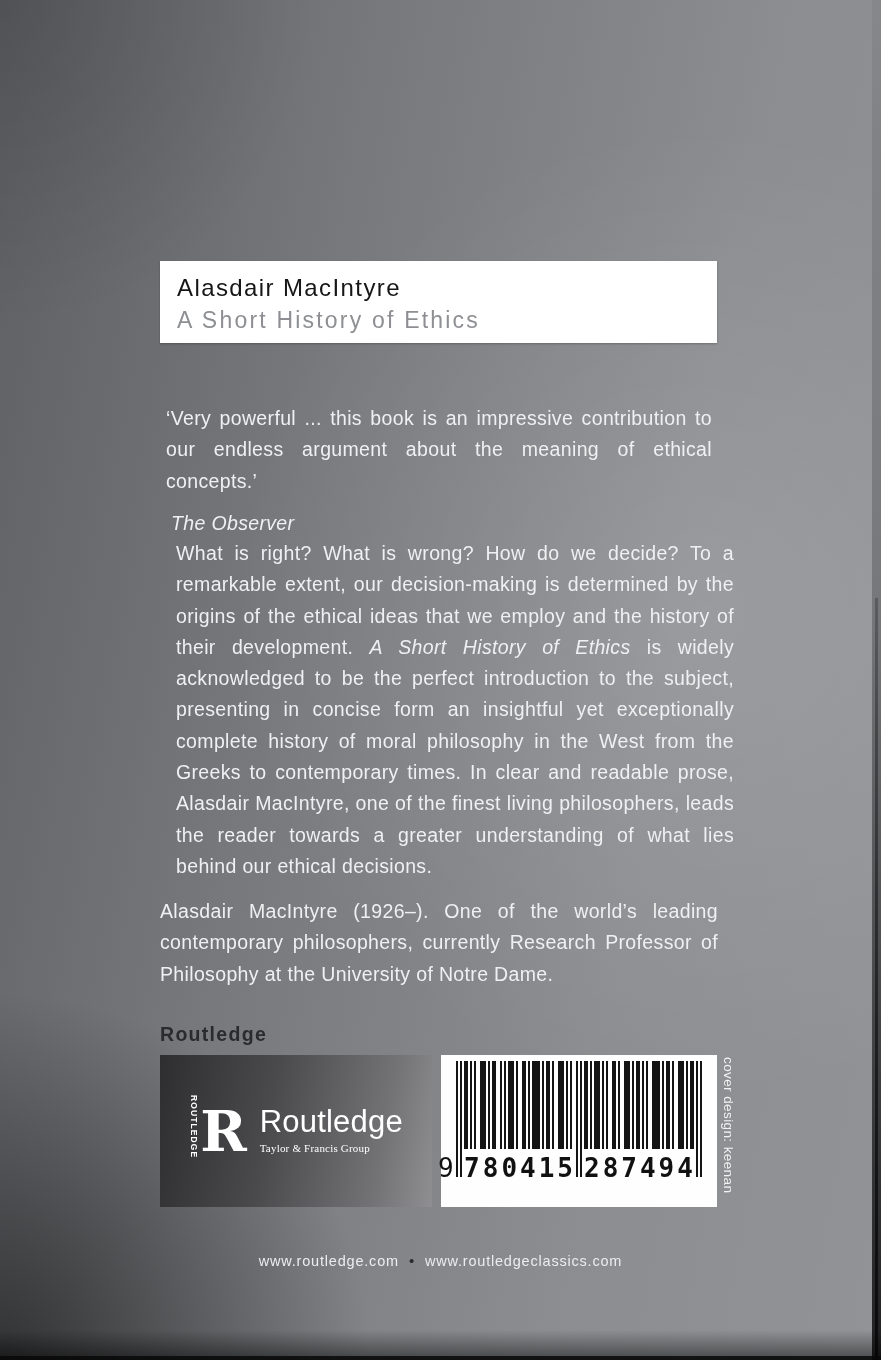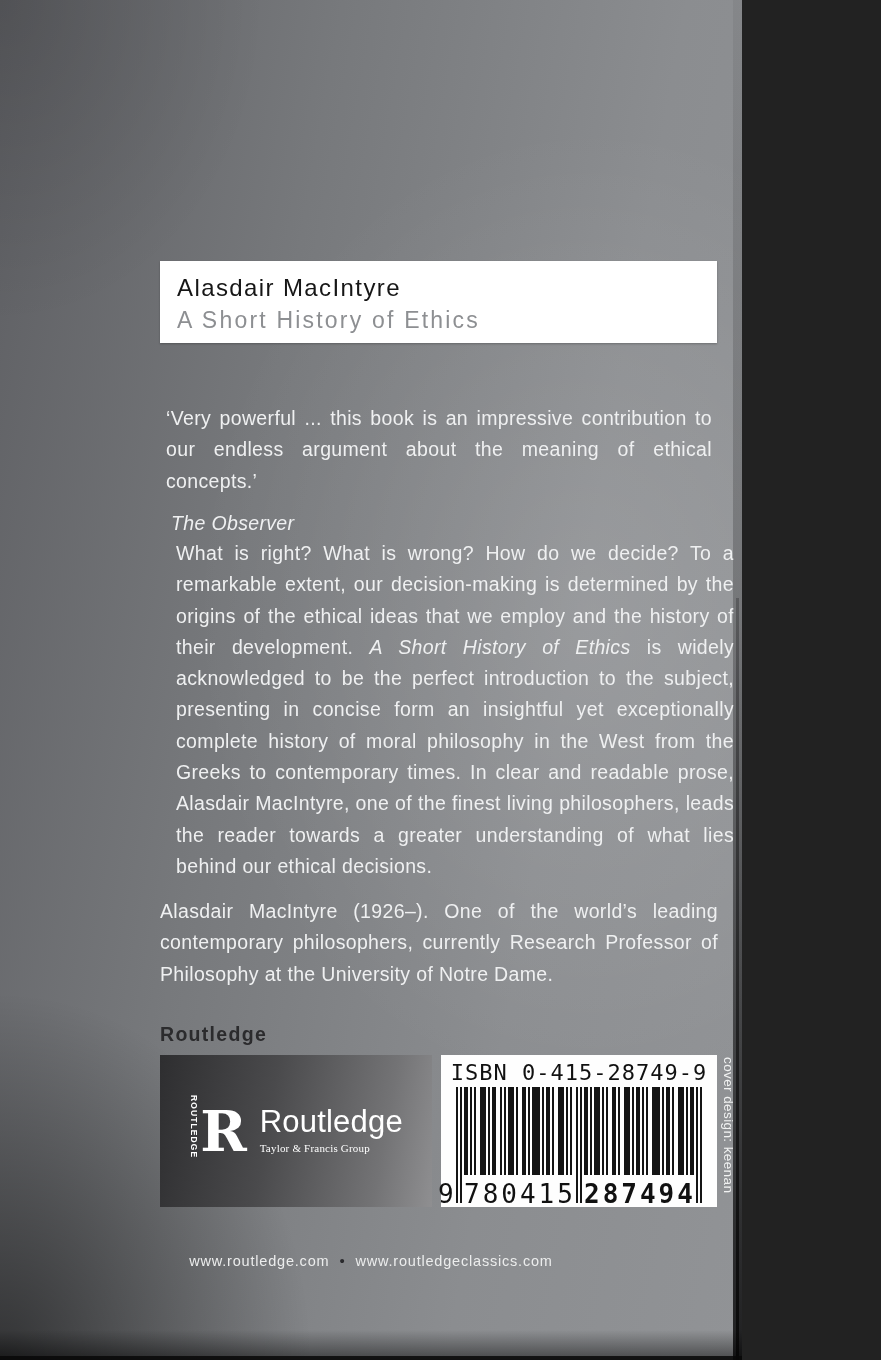--- a/index.html
+++ b/index.html
@@ -1,18 +1,18 @@
 <!DOCTYPE html>
 <html><head>
 <meta charset="utf-8">
 <style>
   html,body{margin:0;padding:0;background:#222;}
   .cover{
     position:relative;
-    width:742px;height:1360px;
+    width:881px;height:1360px;
     overflow:hidden;
     font-family:"Liberation Sans", sans-serif;
     background:
       radial-gradient(90% 60% at 80% 45%, rgba(255,255,255,0.12) 0%, rgba(255,255,255,0) 60%),
       radial-gradient(70% 45% at 0% 100%, rgba(0,0,0,0.55) 0%, rgba(0,0,0,0) 60%),
       radial-gradient(60% 40% at 0% 0%, rgba(0,0,0,0.14) 0%, rgba(0,0,0,0) 60%),
       linear-gradient(100deg, #5e5f63 0%, #77797c 35%, #8b8d90 70%, #919396 100%);
   }
   
   .bottom-shade{position:absolute;left:0;right:0;bottom:0;height:30px;
@@ -56,21 +56,21 @@
   
   .barcode-box{position:absolute;left:441px;top:1055px;width:276px;height:152px;
     background:#fefefe;box-sizing:border-box;padding-top:5px;}
   .isbn{font-family:"DejaVu Sans Mono", monospace;font-size:22px;color:#111;
     text-align:center;letter-spacing:1px;line-height:26px;}
   .barcode-inner{position:relative;width:246px;margin:1px auto 0;height:118px;}
   .bars{display:block;width:246px;height:118px;}
   .digits span{position:absolute;font-family:"DejaVu Sans Mono", monospace;
     font-size:26px;color:#111;bottom:-2px;line-height:26px;}
   .digit-first{left:-18px;}
-  .digit-left{left:8px;width:112px;text-align:left;letter-spacing:3px;}
+  .digit-left{left:8px;width:112px;text-align:right;letter-spacing:3px;font-weight:bold;}
   .digit-right{left:128px;width:112px;text-align:left;letter-spacing:3px;font-weight:bold;}
 
   
   .credit{position:absolute;left:721px;top:1057px;height:156px;
     writing-mode:vertical-rl;color:#f1f2f2;font-size:13.5px;letter-spacing:0.4px;}
 
   
   .footer{position:absolute;left:0;top:1252px;width:100%;text-align:center;
     color:#eceded;font-size:14.5px;letter-spacing:0.8px;}
   .footer .dot{color:#2a2a2d;margin:0 10px;font-size:15px;}
@@ -101,21 +101,20 @@
       <span class="vertical-name">ROUTLEDGE</span>
       <span class="r-mark">R</span>
     </div>
     <div class="logo-text">
       <div class="pub-name">Routledge</div>
       <div class="pub-group">Taylor &amp; Francis Group</div>
     </div>
   </div>
 
   <div class="barcode-box">
-    <div class="isbn">ISBN 0-415-28749-9</div>
     <div class="barcode-inner">
       <svg class="bars" viewBox="0 0 246 118" preserveAspectRatio="none">
         <g fill="#141414">
           <rect x="0" y="0" width="2" height="116"></rect>
             <rect x="4" y="0" width="2" height="116"></rect>
           <rect x="8" y="0" width="4" height="88"></rect>
             <rect x="14" y="0" width="2" height="88"></rect>
           <rect x="18" y="0" width="2" height="88"></rect>
             <rect x="24" y="0" width="6" height="88"></rect>
           <rect x="32" y="0" width="2" height="88"></rect>

